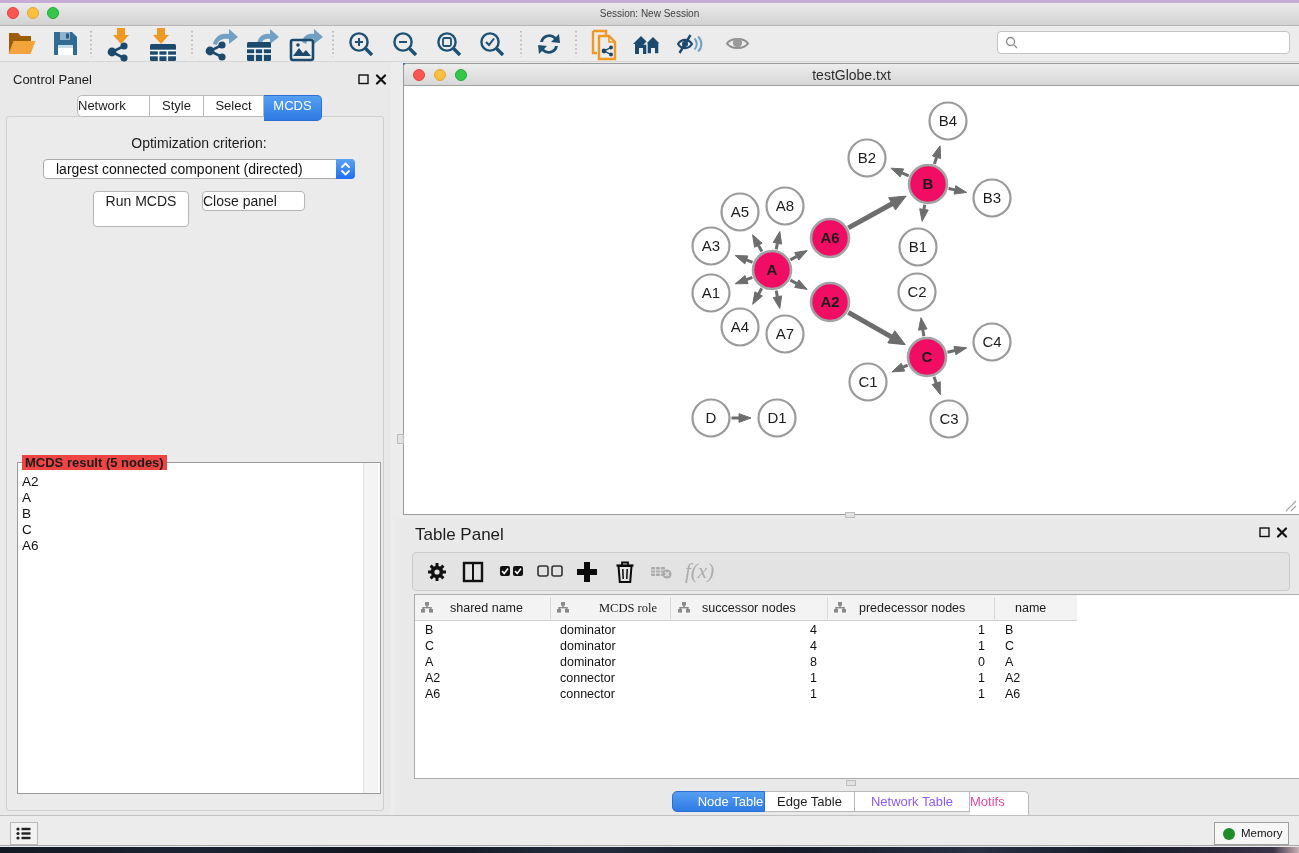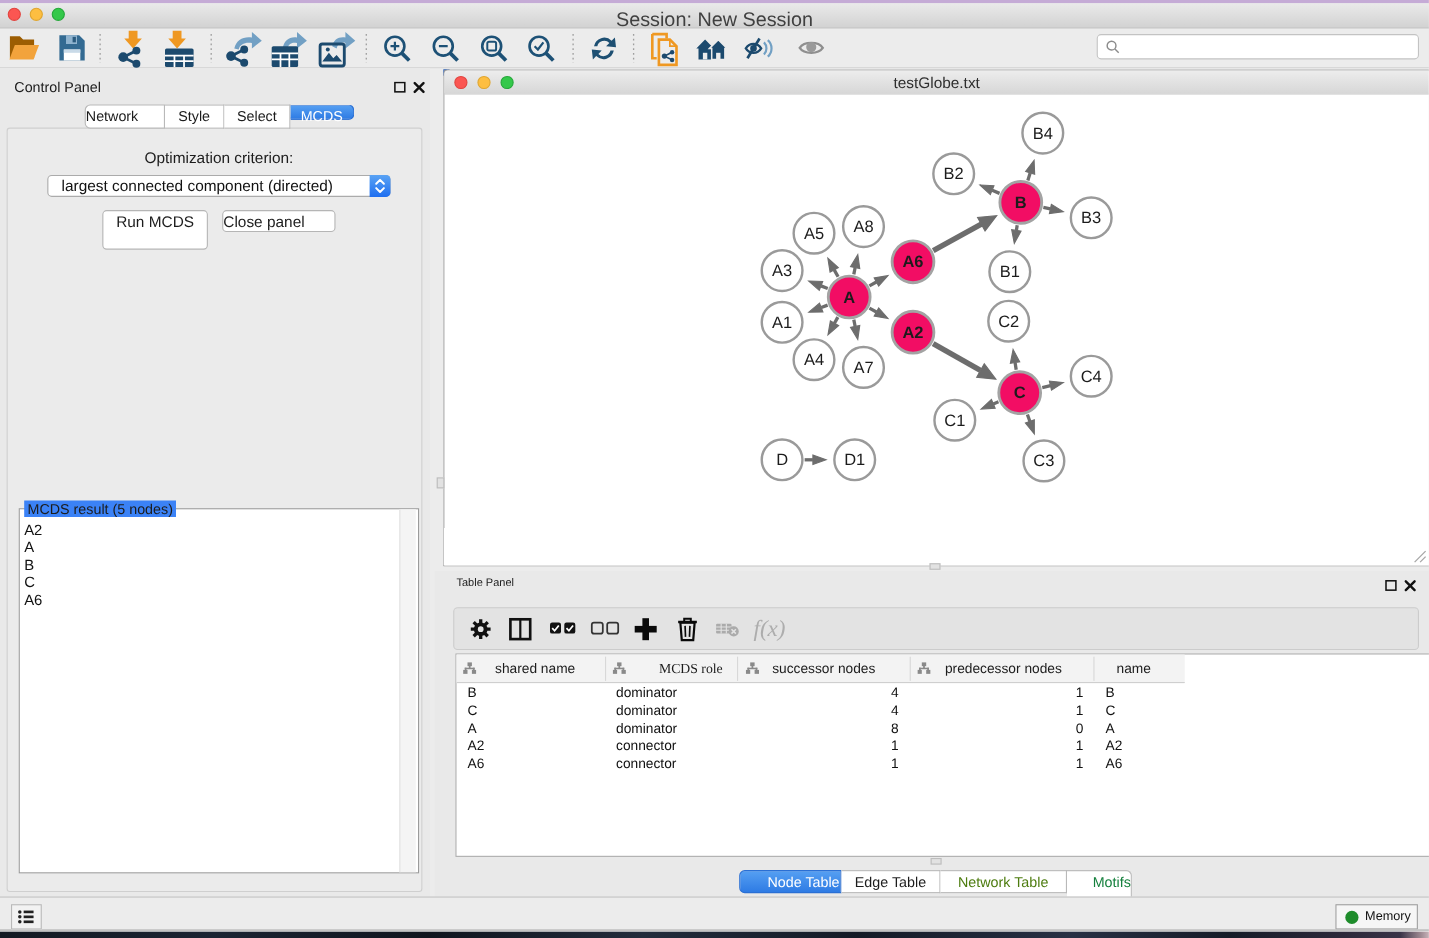--- a/index.html
+++ b/index.html
@@ -11,21 +11,21 @@
 </style>
 </head>
 <body>
 
 <div class="abs" style="left:0;top:0;width:1299px;height:3px;background:#c5abd6;"></div>
 
 <div class="abs" style="left:0;top:3px;width:1299px;height:23px;background:linear-gradient(#eaeaea,#d2d2d2);border-bottom:1px solid #b6b6b6;">
   <div class="tl" style="left:7px;top:4px;background:#fb5652;border:0.5px solid #e2443f;"></div>
   <div class="tl" style="left:27px;top:4px;background:#fdbe41;border:0.5px solid #e0a630;"></div>
   <div class="tl" style="left:47px;top:4px;background:#34c84a;border:0.5px solid #25a83a;"></div>
-  <div class="abs" style="left:0;width:1299px;top:5px;text-align:center;font-size:18px;color:#404040;">Session: New Session</div>
+  <div class="abs" style="left:0;width:1299px;top:5px;text-align:center;font-size:10px;color:#404040;">Session: New Session</div>
 </div>
 
 <div class="abs" id="toolbar" style="left:0;top:26px;width:1299px;height:36px;background:#ececec;border-bottom:1px solid #d6d6d6;">
 <svg width="790" height="36" viewBox="0 0 790 36">
   <g stroke="#9e9e9e" stroke-width="1.2" stroke-dasharray="1.5,2.8">
     <line x1="91" y1="5" x2="91" y2="31"></line>
         <line x1="192" y1="5" x2="192" y2="31"></line>
     <line x1="333" y1="5" x2="333" y2="31"></line>
         <line x1="521" y1="5" x2="521" y2="31"></line>
     <line x1="576" y1="5" x2="576" y2="31"></line>
@@ -178,40 +178,40 @@
 <svg class="abs" style="left:375px;top:74px;" width="12" height="11" viewBox="0 0 12 11">
     <path d="M2 1.5 L10 9.5 M10 1.5 L2 9.5" stroke="#111" stroke-width="2.2" stroke-linecap="round"></path>
   </svg>
 
 <div class="abs" style="left:6px;top:116px;width:378px;height:695px;background:#ebebeb;border:1px solid #cfcfcf;border-radius:3px;"></div>
 
 <div class="abs" style="left:77px;top:95px;height:22px;font-size:13px;">
   <div class="abs" style="left:0;top:0;width:73px;height:22px;background:#fff;border:1px solid #b9b9b9;border-radius:5px 0 0 5px;line-height:20px;color:#1c1c1c;">Network</div>
   <div class="abs" style="left:73px;top:0;width:54px;height:22px;background:#fff;border:1px solid #b9b9b9;border-left:none;text-align:center;line-height:20px;color:#1c1c1c;">Style</div>
   <div class="abs" style="left:127px;top:0;width:60px;height:22px;background:#fff;border:1px solid #b9b9b9;border-left:none;text-align:center;line-height:20px;color:#1c1c1c;">Select</div>
-  <div class="abs" style="left:187px;top:0;width:58px;height:14px;background:linear-gradient(#559ff2,#2e7be4);border:1px solid #2a6fd4;border-left:none;border-radius:0 5px 5px 0;text-align:center;line-height:20px;color:#fff;">MCDS</div>
+  <div class="abs" style="left:187px;top:0;width:58px;height:26px;background:linear-gradient(#559ff2,#2e7be4);border:1px solid #2a6fd4;border-left:none;border-radius:0 5px 5px 0;text-align:center;line-height:20px;color:#fff;">MCDS</div>
 </div>
 
 <div class="abs" style="left:43px;top:135px;width:312px;text-align:center;font-size:14px;color:#1c1c1c;">Optimization criterion:</div>
 <div class="abs" style="left:43px;top:159px;width:312px;height:20px;background:#fff;border:1px solid #ababab;border-radius:4px;">
   <div class="abs" style="left:12px;top:1px;font-size:14px;color:#111;line-height:17px;">largest connected component (directed)</div>
   <div class="abs" style="right:-1px;top:-1px;width:19px;height:20px;background:linear-gradient(#5aa3f4,#1f6ff0);border-radius:0 4px 4px 0;">
     <svg width="19" height="20" viewBox="0 0 19 20">
         <path d="M6 8 L9.5 4.5 L13 8" fill="none" stroke="#fff" stroke-width="1.8" stroke-linecap="round" stroke-linejoin="round"></path>
         <path d="M6 12 L9.5 15.5 L13 12" fill="none" stroke="#fff" stroke-width="1.8" stroke-linecap="round" stroke-linejoin="round"></path>
       </svg>
   </div>
 </div>
 
 <div class="abs" style="left:93px;top:191px;width:96px;height:36px;background:#fff;border:1px solid #b5b5b5;border-radius:4px;text-align:center;font-size:14px;line-height:18px;color:#1c1c1c;">Run MCDS</div>
 <div class="abs" style="left:202px;top:191px;width:103px;height:20px;background:#fff;border:1px solid #b5b5b5;border-radius:4px;text-align:left;font-size:14px;line-height:18px;color:#1c1c1c;">Close panel</div>
 
 <div class="abs" style="left:17px;top:462px;width:364px;height:332px;background:#fff;border:1px solid #9b9b9b;"></div>
 <div class="abs" style="left:363px;top:463px;width:15px;height:330px;background:#f4f4f4;border-left:1px solid #e2e2e2;"></div>
-<div class="abs" style="left:22px;top:455px;background:#3b82f6;padding:0 3px;font-size:13px;color:#1c1c1c;">MCDS result (5 nodes)</div>
+<div class="abs" style="left:22px;top:455px;background:#ef4444;padding:0 3px;font-size:13px;color:#1c1c1c;font-weight:bold;">MCDS result (5 nodes)</div>
 <div class="abs" style="left:22px;top:474px;font-size:13.5px;color:#111;line-height:16px;">A2<br>A<br>B<br>C<br>A6</div>
 
 <div class="abs" style="left:403px;top:63px;width:0;height:0;border-top:6px solid #2f62b5;border-right:6px solid transparent;"></div>
 <div class="abs" style="left:403px;top:63px;width:896px;height:452px;background:#fff;border:1px solid #9b9b9b;border-right:none;border-radius:4px 0 0 0;">
   <div class="abs" style="left:0;top:0;width:895px;height:22px;background:linear-gradient(#ededed,#d7d7d7);border-bottom:1px solid #9f9f9f;border-radius:4px 0 0 0;">
     <div class="tl" style="left:9px;top:5px;background:#fb5652;border:0.5px solid #e2443f;"></div>
     <div class="tl" style="left:30px;top:5px;background:#fdbe41;border:0.5px solid #e0a630;"></div>
     <div class="tl" style="left:51px;top:5px;background:#34c84a;border:0.5px solid #25a83a;"></div>
     <div class="abs" style="left:0;width:895px;top:3px;text-align:center;font-size:14px;color:#2e2e2e;">testGlobe.txt</div>
   </div>
@@ -305,21 +305,21 @@
 </g>
 
     </g>
   </svg>
   <svg class="abs" style="right:2px;bottom:2px;" width="12" height="12" viewBox="0 0 12 12">
       <path d="M11 1 L1 11 M11 6 L6 11" stroke="#a8a8a8" stroke-width="1.2"></path>
     </svg>
 </div>
 
 <div class="abs" style="left:395px;top:519px;width:904px;height:296px;background:#e9e9e9;"></div>
-<div class="abs" style="left:415px;top:525px;font-size:10px;color:#1c1c1c;">Table Panel</div>
+<div class="abs" style="left:415px;top:525px;font-size:17px;color:#1c1c1c;">Table Panel</div>
 <svg class="abs" style="left:1259px;top:527px;" width="12" height="11" viewBox="0 0 12 11">
     <rect x="1" y="1" width="9" height="8.5" fill="none" stroke="#111" stroke-width="1.4"></rect>
   </svg>
 <svg class="abs" style="left:1276px;top:527px;" width="12" height="11" viewBox="0 0 12 11">
     <path d="M2 1.5 L10 9.5 M10 1.5 L2 9.5" stroke="#111" stroke-width="2.2" stroke-linecap="round"></path>
   </svg>
 
 <div class="abs" id="tabletoolbar" style="left:412px;top:552px;width:878px;height:39px;background:#e3e3e3;border:1px solid #cccccc;border-radius:4px;">
 <svg width="320" height="37" viewBox="0 0 320 37">
 
@@ -441,22 +441,22 @@
     <div class="abs" style="left:145px;top:1px;">dominator<br>dominator<br>dominator<br>connector<br>connector</div>
     <div class="abs" style="left:320px;top:1px;width:82px;text-align:right;">4<br>4<br>8<br>1<br>1</div>
     <div class="abs" style="left:490px;top:1px;width:80px;text-align:right;">1<br>1<br>0<br>1<br>1</div>
     <div class="abs" style="left:590px;top:1px;">B<br>C<br>A<br>A2<br>A6</div>
   </div>
 </div>
 
 <div class="abs" id="bottabs" style="left:672px;top:791px;height:21px;font-size:13px;">
   <div class="abs" style="left:0;top:0;width:93px;height:21px;background:linear-gradient(#559ff2,#2e7be4);border:1px solid #2a6fd4;border-radius:5px 0 0 5px;text-align:center;line-height:19px;color:#fff;padding-left:24px;">Node Table</div>
   <div class="abs" style="left:93px;top:0;width:90px;height:21px;background:#fff;border:1px solid #b9b9b9;border-left:none;text-align:center;line-height:19px;color:#1c1c1c;">Edge Table</div>
-  <div class="abs" style="left:183px;top:0;width:115px;height:21px;background:#fff;border:1px solid #b9b9b9;border-left:none;text-align:center;line-height:19px;color:#4d7c0f;">Network Table</div>
-  <div class="abs" style="left:298px;top:0;width:59px;height:37px;background:#fff;border:1px solid #b9b9b9;border-left:none;border-radius:0 5px 5px 0;text-align:right;line-height:19px;color:#15803d;">Motifs</div>
+  <div class="abs" style="left:183px;top:0;width:115px;height:21px;background:#fff;border:1px solid #b9b9b9;border-left:none;text-align:center;line-height:19px;color:#8b5cf6;">Network Table</div>
+  <div class="abs" style="left:298px;top:0;width:59px;height:37px;background:#fff;border:1px solid #b9b9b9;border-left:none;border-radius:0 5px 5px 0;text-align:left;line-height:19px;color:#ec4899;">Motifs</div>
 </div>
 
 <div class="abs" style="left:0;top:815px;width:1299px;height:31px;background:#ececec;border-top:1px solid #c2c2c2;border-bottom:1px solid #a7a7a7;"></div>
 <div class="abs" style="left:10px;top:822px;width:28px;height:23px;background:#f2f2f2;border:1px solid #b9b9b9;">
   <svg width="26" height="21" viewBox="0 0 26 21">
       <g fill="#222">
         <circle cx="7" cy="6" r="1.6"></circle>
         <circle cx="7" cy="10.5" r="1.6"></circle>
         <circle cx="7" cy="15" r="1.6"></circle>
         <rect x="10.5" y="4.8" width="9" height="2.4"></rect>

